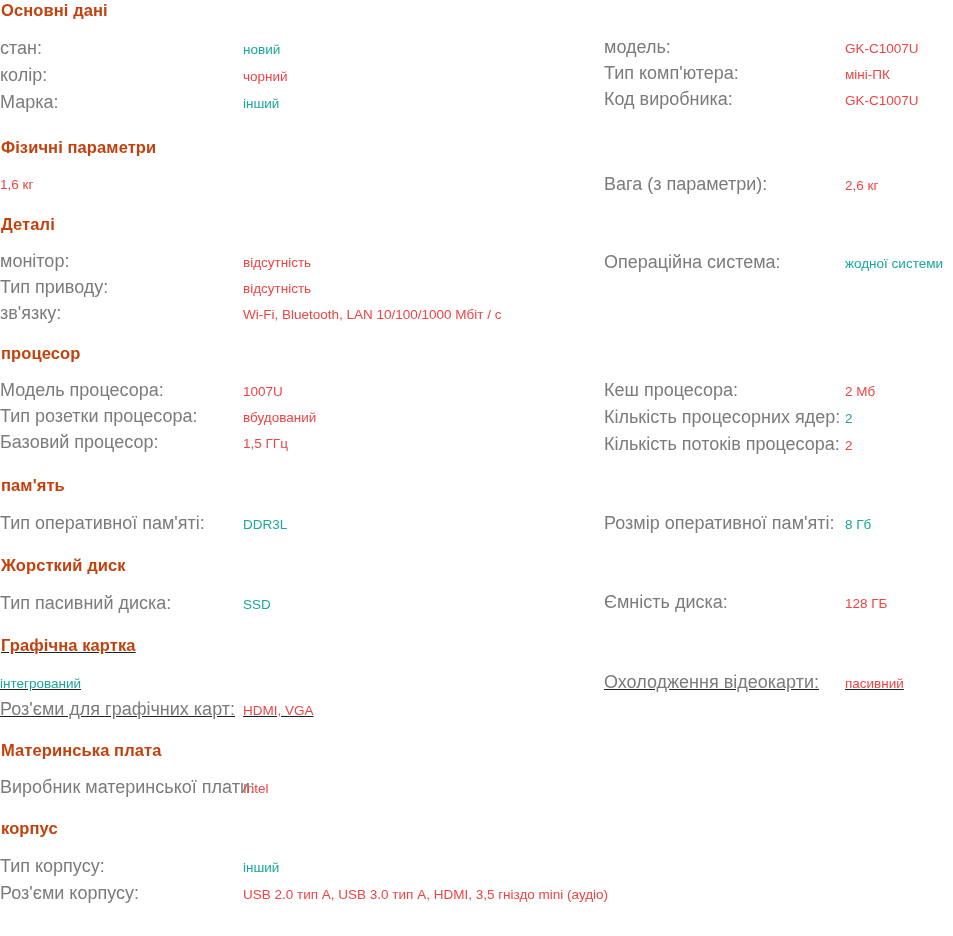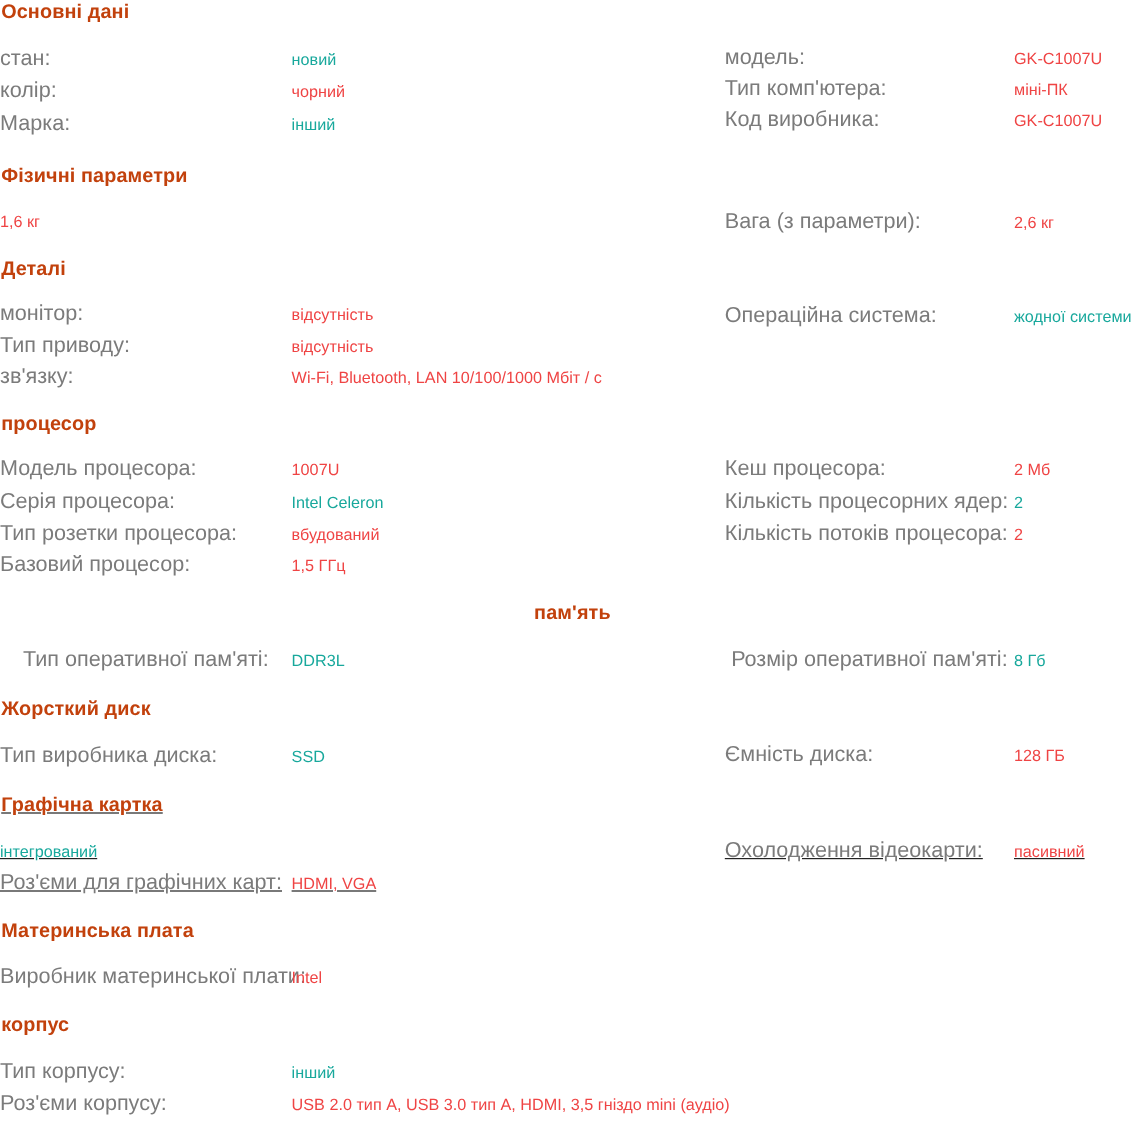--- a/index.html
+++ b/index.html
@@ -35,21 +35,21 @@
     letter-spacing: 0.1px;
     line-height: 20px;
     padding: 0 0 0 1px;
   }
 
   
   .sec-main   { padding-top: 0px; }
   .sec-phys   { padding-top: 20px; }
   .sec-det    { padding-top: 16px; }
   .sec-cpu    { padding-top: 16px; }
-  .sec-mem    { padding-top: 17px; text-align: center; }
+  .sec-mem    { padding-top: 17px; }
   .sec-hdd    { padding-top: 17px; }
   .sec-gpu    { padding-top: 17px; text-decoration: underline; }
   .sec-mb     { padding-top: 17px; }
   .sec-case   { padding-top: 17px; }
 
   .rows-wrap {
     display: flex;
     flex-direction: row;
     align-items: flex-start;
     width: 953px;
@@ -172,24 +172,20 @@
       </div>
     </div>
     <div class="section sec-cpu">
       <div class="section-heading">процесор</div>
       <div class="rows-wrap">
         <div class="col col-left">
           <div class="row">
             <span class="lbl">Модель процесора:</span>
             <span class="val">1007U</span>
           </div>
-          <div class="row link-row">
-            <span class="lbl">Серія процесора:</span>
-            <span class="val link">Intel Celeron</span>
-          </div>
           <div class="row">
             <span class="lbl">Тип розетки процесора:</span>
             <span class="val">вбудований</span>
           </div>
           <div class="row">
             <span class="lbl">Базовий процесор:</span>
             <span class="val">1,5 ГГц</span>
           </div>
         </div>
         <div class="col col-right">
@@ -223,21 +219,21 @@
             <span class="val link">8 Гб</span>
           </div>
         </div>
       </div>
     </div>
     <div class="section sec-hdd">
       <div class="section-heading">Жорсткий диск</div>
       <div class="rows-wrap">
         <div class="col col-left">
           <div class="row link-row">
-            <span class="lbl">Тип виробника диска:</span>
+            <span class="lbl">Тип пасивний диска:</span>
             <span class="val link">SSD</span>
           </div>
         </div>
         <div class="col col-right">
           <div class="row">
             <span class="lbl">Ємність диска:</span>
             <span class="val">128 ГБ</span>
           </div>
         </div>
       </div>

